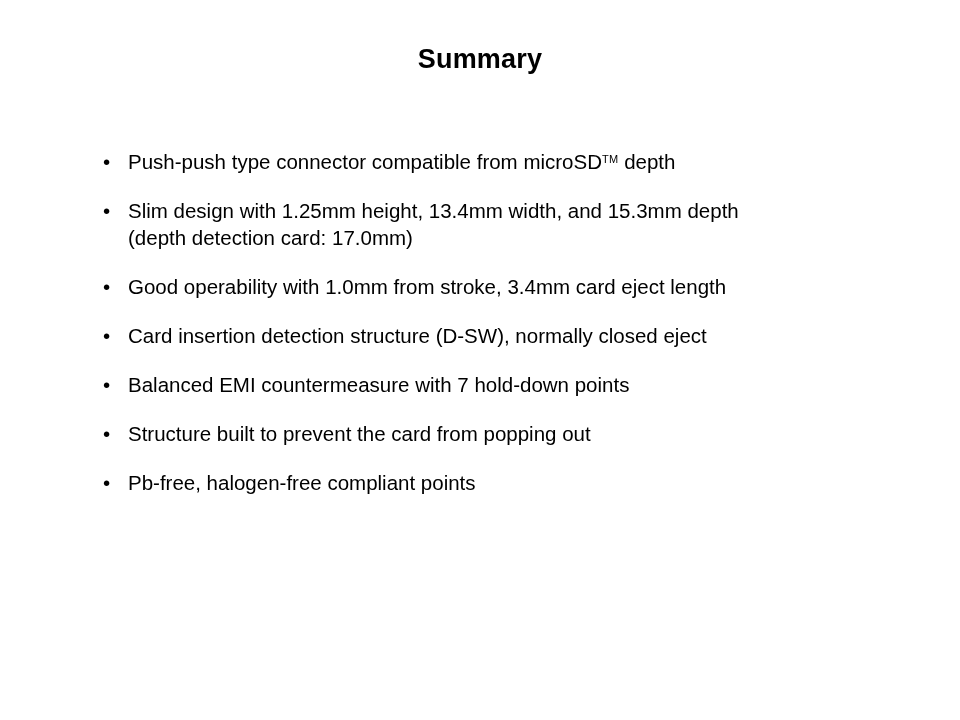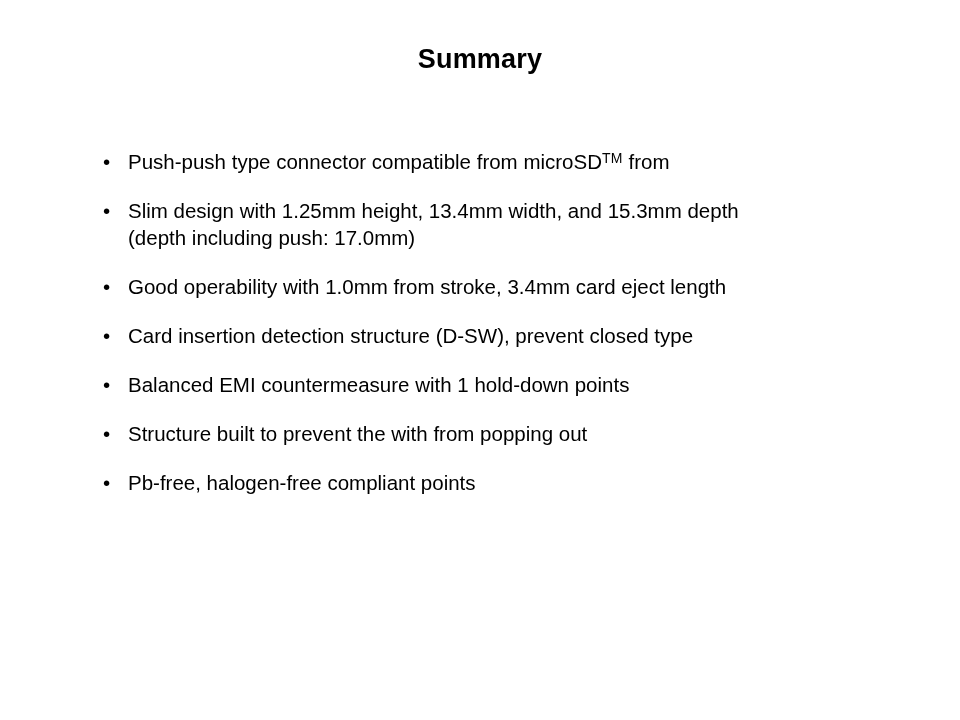--- a/index.html
+++ b/index.html
@@ -48,65 +48,65 @@
     left: 3px;
     top: 0;
     font-size: 20.5px;
     line-height: 1.32;
   }
   .bullet-item .txt {
     display: block;
     white-space: pre-wrap;
   }
   sup.tm {
-    font-size: 14px;
+    font-size: 11px;
     vertical-align: baseline;
     position: relative;
     top: -6px;
     letter-spacing: 0.3px;
   }
 </style>
 </head>
 <body>
 
 <div class="slide">
 
   <div class="slide-title">Summary</div>
 
   <div class="bullet-list">
 
     <div class="bullet-item">
       <span class="dot">•</span>
-      <span class="txt"><span>Push-push type connector compatible from microSD</span><sup class="tm">TM</sup><span> from</span></span>
+      <span class="txt"><span>Push-push type connector compatible from microSD</span><sup class="tm">TM</sup><span> depth</span></span>
     </div>
 
     <div class="bullet-item">
       <span class="dot">•</span>
       <span class="txt">Slim design with 1.25mm height, 13.4mm width, and 15.3mm depth
-(depth including push: 17.0mm)</span>
+(depth detection card: 17.0mm)</span>
     </div>
 
     <div class="bullet-item">
       <span class="dot">•</span>
       <span class="txt">Good operability with 1.0mm from stroke, 3.4mm card eject length</span>
     </div>
 
     <div class="bullet-item">
       <span class="dot">•</span>
-      <span class="txt">Card insertion detection structure (D-SW), prevent closed type</span>
+      <span class="txt">Card insertion detection structure (D-SW), normally closed eject</span>
     </div>
 
     <div class="bullet-item">
       <span class="dot">•</span>
-      <span class="txt">Balanced EMI countermeasure with 1 hold-down points</span>
+      <span class="txt">Balanced EMI countermeasure with 7 hold-down points</span>
     </div>
 
     <div class="bullet-item">
       <span class="dot">•</span>
-      <span class="txt">Structure built to prevent the with from popping out</span>
+      <span class="txt">Structure built to prevent the card from popping out</span>
     </div>
 
     <div class="bullet-item">
       <span class="dot">•</span>
       <span class="txt">Pb-free, halogen-free compliant points</span>
     </div>
 
   </div>
 </div>
 

